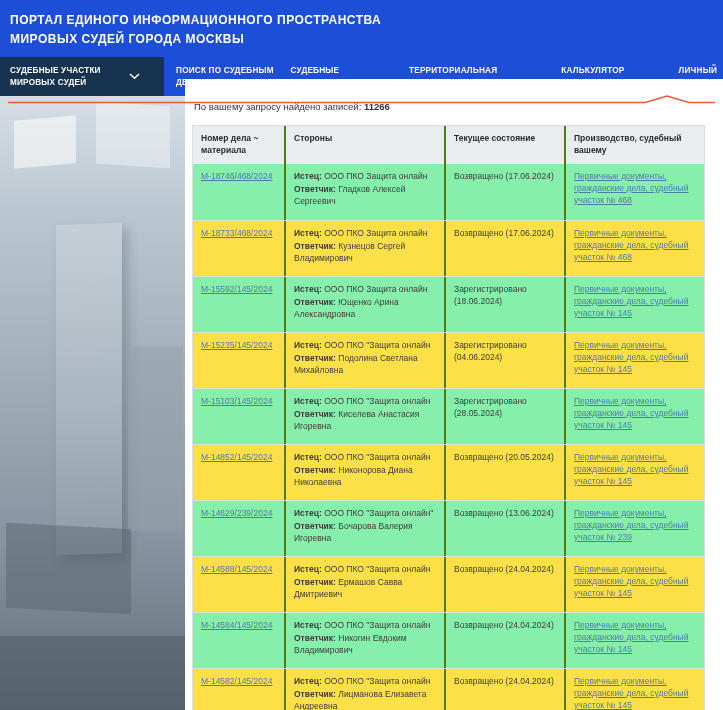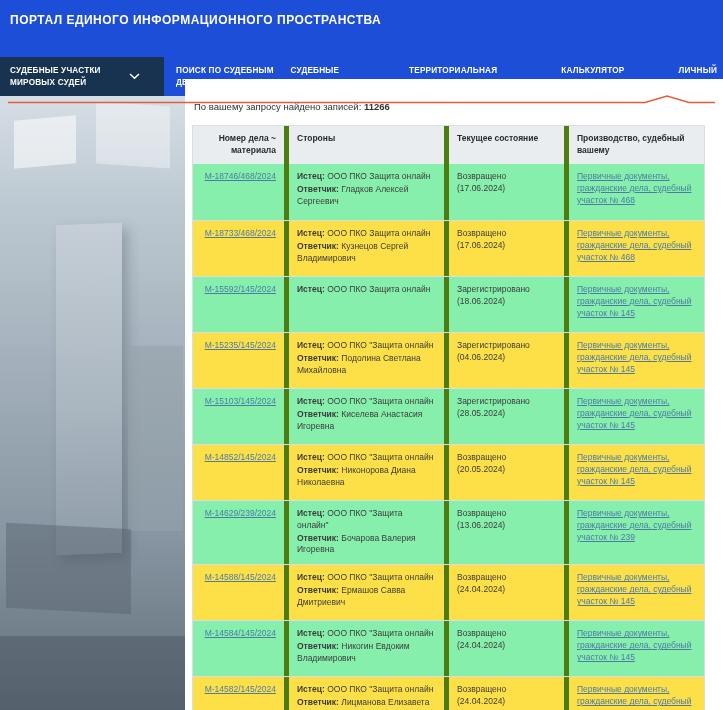--- a/index.html
+++ b/index.html
@@ -43,33 +43,34 @@
              padding:20px 18px 0 7px; z-index:4; }
   .summary { font-size:9.5px; color:#333; margin:2px 0 13px 2px; }
   .summary b { font-weight:bold; }
 
   .table { width:513px; border:1px solid #d8dee4; }
   .trow  { display:grid; grid-template-columns:91px 160px 120px 142px; border-top:1px solid #d8dee4;
            min-height:56px; background:#86efac; }
   .trow:first-child { border-top:none; }
   .trow.alt { background:#fde047; }
   .thead { background:#e9edf0; min-height:37px; }
-  .cell  { padding:7px 8px; font-size:8.5px; line-height:1.4; color:#3c3c3c; border-left:5px solid #4d7c0f; }
-  .cell:first-child { border-left:none;text-align:right; }
+  .cell  { padding:7px 8px; font-size:8.5px; line-height:1.4; color:#3c3c3c; border-left:2px solid #4d7c0f; }
+  .cell:first-child { border-left:none; }
   .hc    { font-weight:bold; color:#2b2b2b; }
   .lnk   { color:#4d7ba7; text-decoration:underline; cursor:pointer; }
   .party { margin-bottom:1px; }
   .pl    { font-weight:bold; }
 </style>
 </head>
 <body>
 
 <div class="topbar">
   <div class="site-title">
     <div>ПОРТАЛ ЕДИНОГО ИНФОРМАЦИОННОГО ПРОСТРАНСТВА</div>
+    <div>МИРОВЫХ СУДЕЙ ГОРОДА МОСКВЫ</div>
   </div>
   <div class="nav">
     <div class="nav-item first">
       <span class="nav-label">СУДЕБНЫЕ УЧАСТКИ МИРОВЫХ СУДЕЙ</span>
       <span class="chev">
         <svg width="11" height="7" viewBox="0 0 11 7">
             <polyline points="1,1 5.5,5.3 10,1" fill="none" stroke="#ffffff" stroke-width="1.5"></polyline>
           </svg>
       </span>
     </div>
@@ -144,20 +145,21 @@
       <a class="lnk">Первичные документы, гражданские дела, судебный участок № 468</a>
     </div>
   </div>
 
   <div class="trow">
     <div class="cell c-num">
       <a class="lnk">М-15592/145/2024</a>
     </div>
     <div class="cell c-parties">
       <div class="party"><span class="pl">Истец:</span> <span>ООО ПКО Защита онлайн</span></div>
+      <div class="party"><span class="pl">Ответчик:</span> <span>Ющенко Арина Александровна</span></div>
     </div>
     <div class="cell c-status">Зарегистрировано (18.06.2024)</div>
     <div class="cell c-prod">
       <a class="lnk">Первичные документы, гражданские дела, судебный участок № 145</a>
     </div>
   </div>
 
   <div class="trow alt">
     <div class="cell c-num">
       <a class="lnk">М-15235/145/2024</a>

